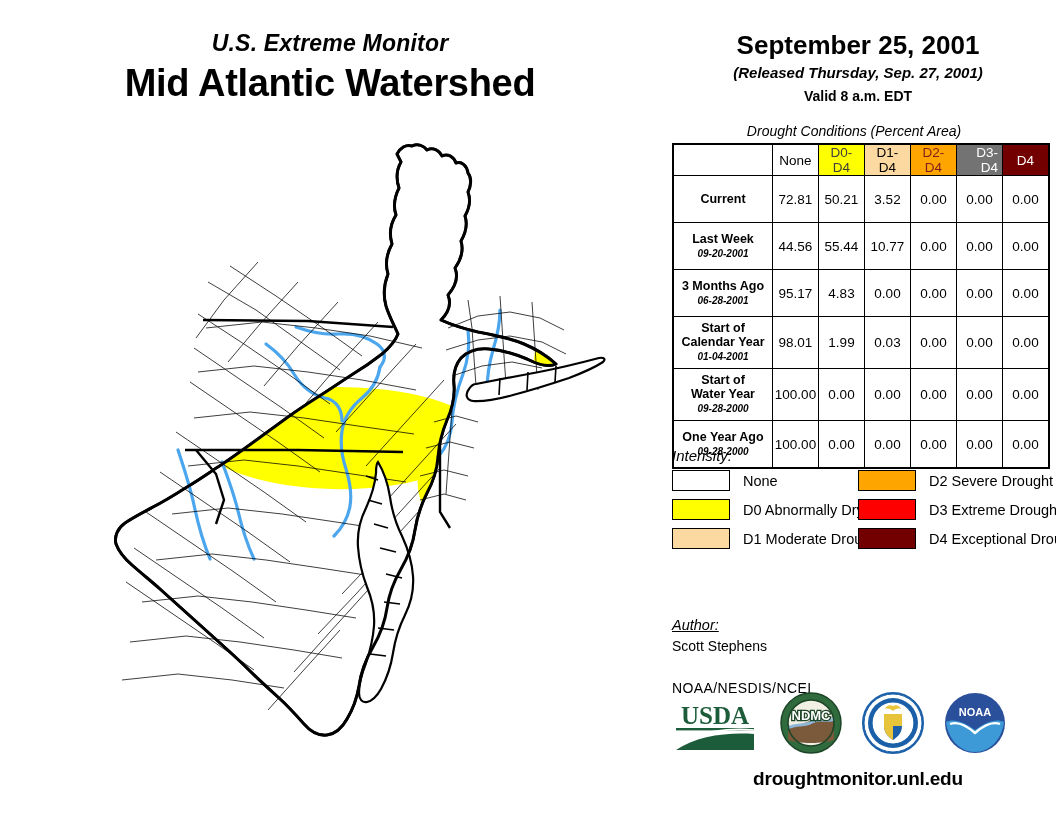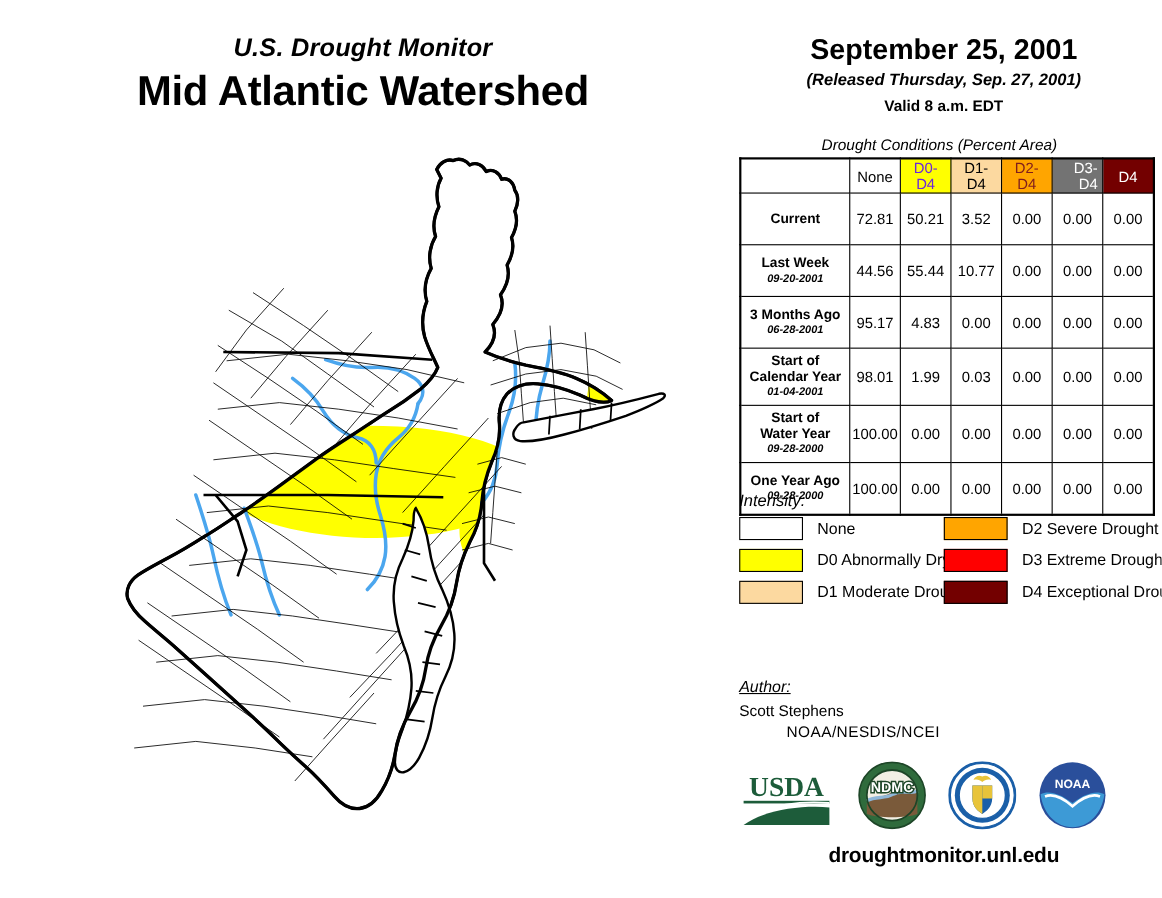--- a/index.html
+++ b/index.html
@@ -52,34 +52,34 @@
   .legend-row{display:flex;align-items:center;height:25px;margin-bottom:4px;}
   .legend-swatch{width:56px;height:19px;border:1px solid #000;flex:none;}
   .legend-text{margin-left:13px;font-size:14.5px;white-space:nowrap;}
 
   
   #disclaimer{position:absolute;left:12px;top:553px;width:380px;
      font-size:12.5px;font-style:italic;line-height:16px;}
   #author-label{position:absolute;left:12px;top:617px;font-size:14.5px;
      font-style:italic;text-decoration:underline;}
   #author-name{position:absolute;left:12px;top:638px;font-size:14px;}
-  #author-org{position:absolute;left:12px;top:657px;font-size:14px;letter-spacing:.4px;margin-left:43px;}
+  #author-org{position:absolute;left:12px;top:680px;font-size:14px;letter-spacing:.4px;}
 
   
   #logos{position:absolute;left:0;top:690px;width:396px;height:72px;}
   .logo{position:absolute;top:0;}
   #site-url{position:absolute;left:0;top:768px;width:396px;text-align:center;
      font-size:19px;font-weight:bold;letter-spacing:-.2px;}
 </style>
 </head>
 <body>
 
 <div id="left-panel">
 
-  <div id="title-small">U.S. Drought Monitor</div>
+  <div id="title-small">U.S. Extreme Monitor</div>
   <div id="title-big">Mid Atlantic Watershed</div>
 
   <div id="map-wrap">
     <svg id="map-svg" viewBox="0 0 600 640" xmlns="http://www.w3.org/2000/svg">
 
       <defs>
         <clipPath id="wsClip">
           <path d="M385,18 L400,12 L415,20 L424,14 L431,24 L440,18 L447,30 L452,24
                    L455,40 L452,58 L456,74 L452,92 L456,110 L450,128 L453,150
                    L447,168 L451,186 L445,200 L449,218 L443,232 L447,250
@@ -390,21 +390,21 @@
   <div id="date-released">(Released Thursday, Sep. 27, 2001)</div>
   <div id="date-valid">Valid 8 a.m. EDT</div>
 
   <div id="table-caption">Drought Conditions (Percent Area)</div>
 
   <table id="cond-table">
     <tbody>
         <tr class="hdr">
           <td class="corner"></td>
           <td style="background: rgb(255, 255, 255); color: rgb(0, 0, 0);">None</td>
-          <td style="background: rgb(255, 255, 0); color: #6d28d9;">D0-D4</td>
+          <td style="background: rgb(255, 255, 0); color: #404040;">D0-D4</td>
           <td style="background: rgb(252, 217, 160); color: rgb(0, 0, 0);">D1-D4</td>
           <td style="background: rgb(255, 165, 0); color: #7f1d1d;">D2-D4</td>
           <td style="background: #737373; color: rgb(255, 255, 255); text-align: right;">D3-D4</td>
           <td style="background: rgb(115, 0, 0); color: rgb(255, 255, 255);">D4</td>
         </tr>
         <tr>
           <td class="rowlabel">
             <div>Current</div>
           </td>
           <td class="val">72.81</td>

